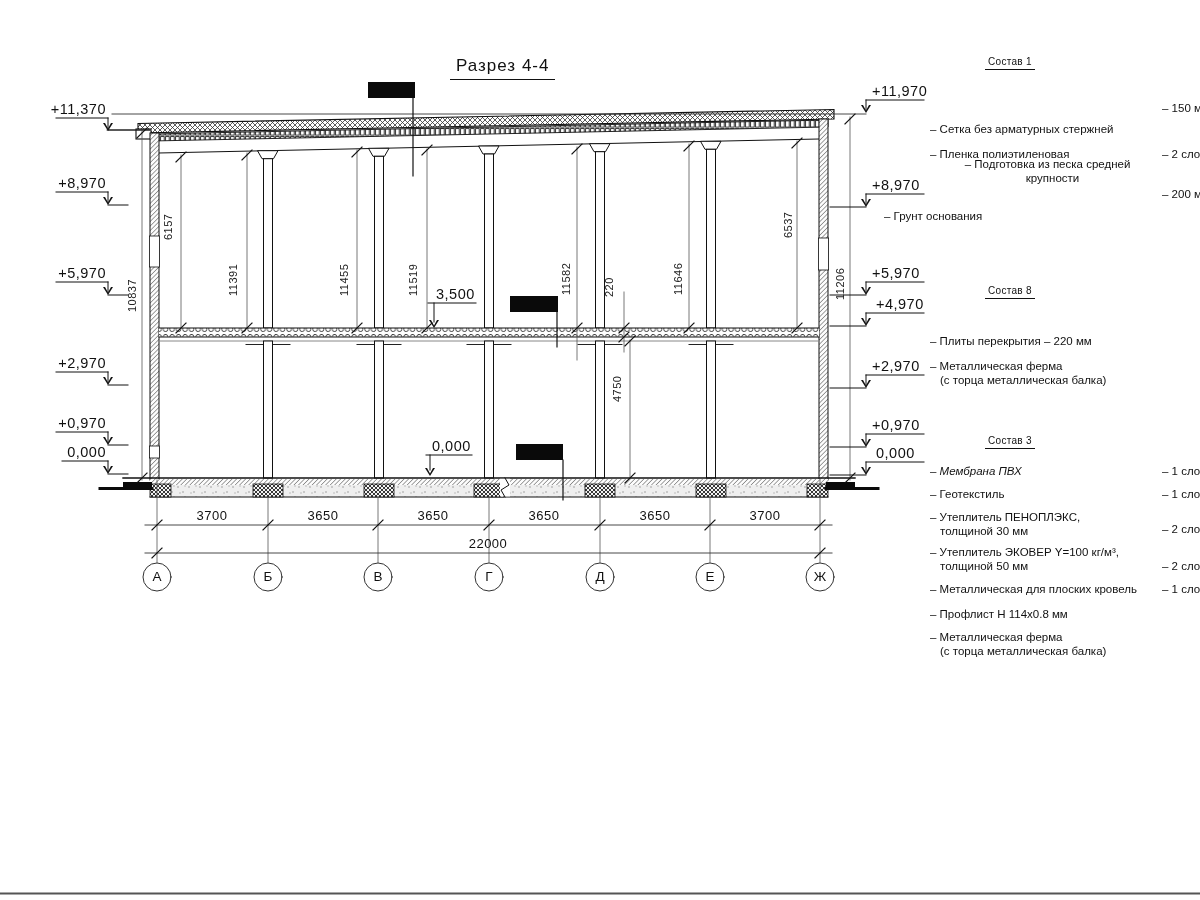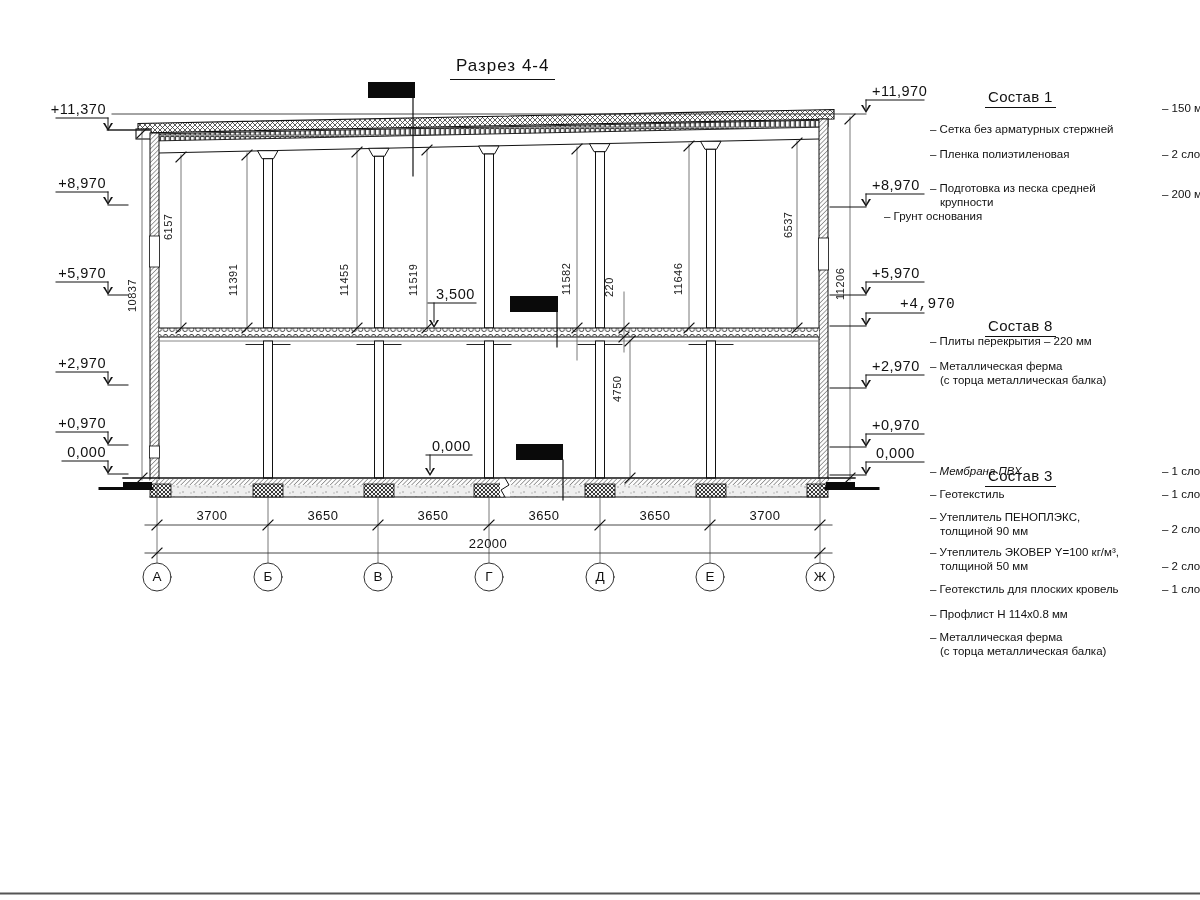--- a/index.html
+++ b/index.html
@@ -7,21 +7,21 @@
          font-family:"Liberation Sans",sans-serif;color:#111;}
   #linework{position:absolute;left:0;top:0;}
   .t{position:absolute;white-space:nowrap;}
   .title{font-size:17px;letter-spacing:1px;border-bottom:1.2px solid #111;padding:0 6px 3px 6px;}
   .lvl{font-size:14.5px;letter-spacing:.5px;}
   .lvlL{width:70px;text-align:right;}
   .dimh{font-size:13px;letter-spacing:.5px;transform:translateX(-50%);}
   .dimv{font-size:11px;letter-spacing:.5px;writing-mode:vertical-rl;transform:rotate(180deg) translateY(50%);
         color:#222;}
   .axis{width:28px;height:28px;border-radius:50%;text-align:center;line-height:28px;font-size:13.5px;}
-  .comp-title{font-size:15px;border-bottom:1px solid #111;padding:0 3px 2px 3px;letter-spacing:.3px;margin-top:32px;}
+  .comp-title{font-size:10px;border-bottom:1px solid #111;padding:0 3px 2px 3px;letter-spacing:.3px;}
   .item{font-size:11.5px;line-height:13.5px;white-space:pre-line;width:225px;
         padding-left:10px;text-indent:-10px;}
   .val{font-size:11.5px;line-height:13px;}
   .blackbox{position:absolute;background:#0a0a0a;}
 </style>
 </head>
 <body>
 
 <div id="sheet">
 
@@ -277,21 +277,21 @@
 <div class="t lvl lvlL" style="left:36px;top:101px;">+11,370</div>
 <div class="t lvl lvlL" style="left:36px;top:175px;">+8,970</div>
 <div class="t lvl lvlL" style="left:36px;top:265px;">+5,970</div>
 <div class="t lvl lvlL" style="left:36px;top:355px;">+2,970</div>
 <div class="t lvl lvlL" style="left:36px;top:415px;">+0,970</div>
 <div class="t lvl lvlL" style="left:36px;top:444px;">0,000</div>
 
 <div class="t lvl" style="left:872px;top:83px;">+11,970</div>
 <div class="t lvl" style="left:872px;top:177px;">+8,970</div>
 <div class="t lvl" style="left:872px;top:265px;">+5,970</div>
-<div class="t lvl" style="left:900px;top:296px;font-family:Liberation Mono, monospace;">+4,970</div>
+<div class="t lvl" style="left:876px;top:296px;">+4,970</div>
 <div class="t lvl" style="left:872px;top:358px;">+2,970</div>
 <div class="t lvl" style="left:872px;top:417px;">+0,970</div>
 <div class="t lvl" style="left:876px;top:445px;">0,000</div>
 
 <div class="t lvl" style="left:436px;top:286px;">3,500</div>
 <div class="t lvl" style="left:432px;top:438px;">0,000</div>
 
 <div class="t dimv" style="left:162px;top:210px;height:60px;">6157</div>
 <div class="t dimv" style="left:227px;top:266px;height:60px;">11391</div>
 <div class="t dimv" style="left:338px;top:266px;height:60px;">11455</div>
@@ -316,40 +316,40 @@
 <div class="t axis" style="left:254px;top:563px;">Б</div>
 <div class="t axis" style="left:364px;top:563px;">В</div>
 <div class="t axis" style="left:475px;top:563px;">Г</div>
 <div class="t axis" style="left:586px;top:563px;">Д</div>
 <div class="t axis" style="left:696px;top:563px;">Е</div>
 <div class="t axis" style="left:806px;top:563px;">Ж</div>
 
 <div class="t comp-title" style="left:985px;top:56px;">Состав 1</div>
 <div class="t item" style="left:930px;top:123px;">– Сетка без арматурных стержней</div>
 <div class="t item" style="left:930px;top:148px;">– Пленка полиэтиленовая</div>
-<div class="t item" style="left:930px;top:182px;">– Подготовка из песка средней
+<div class="t item" style="left:930px;top:158px;text-align:center;">– Подготовка из песка средней
 крупности</div>
 <div class="t item" style="left:884px;top:210px;">– Грунт основания</div>
 <div class="t val" style="left:1162px;top:102px;">– 150 мм</div>
 <div class="t val" style="left:1162px;top:148px;">– 2 слоя</div>
 <div class="t val" style="left:1162px;top:188px;">– 200 мм</div>
 
 <div class="t comp-title" style="left:985px;top:285px;">Состав 8</div>
 <div class="t item" style="left:930px;top:335px;">– Плиты перекрытия – 220 мм</div>
 <div class="t item" style="left:930px;top:360px;">– Металлическая ферма
 (с торца металлическая балка)</div>
 
 <div class="t comp-title" style="left:985px;top:435px;">Состав 3</div>
 <div class="t item" style="left:930px;top:465px;font-style:italic;">– Мембрана ПВХ</div>
 <div class="t item" style="left:930px;top:488px;">– Геотекстиль</div>
 <div class="t item" style="left:930px;top:511px;">– Утеплитель ПЕНОПЛЭКС,
-толщиной 90 мм</div>
+толщиной 30 мм</div>
 <div class="t item" style="left:930px;top:546px;">– Утеплитель ЭКОВЕР Y=100 кг/м³,
 толщиной 50 мм</div>
-<div class="t item" style="left:930px;top:583px;">– Геотекстиль для плоских кровель</div>
+<div class="t item" style="left:930px;top:583px;">– Металлическая для плоских кровель</div>
 <div class="t item" style="left:930px;top:608px;">– Профлист Н 114х0.8 мм</div>
 <div class="t item" style="left:930px;top:631px;">– Металлическая ферма
 (с торца металлическая балка)</div>
 <div class="t val" style="left:1162px;top:465px;">– 1 слой</div>
 <div class="t val" style="left:1162px;top:488px;">– 1 слой</div>
 <div class="t val" style="left:1162px;top:523px;">– 2 слоя</div>
 <div class="t val" style="left:1162px;top:560px;">– 2 слоя</div>
 <div class="t val" style="left:1162px;top:583px;">– 1 слой</div>
 
 </div>

